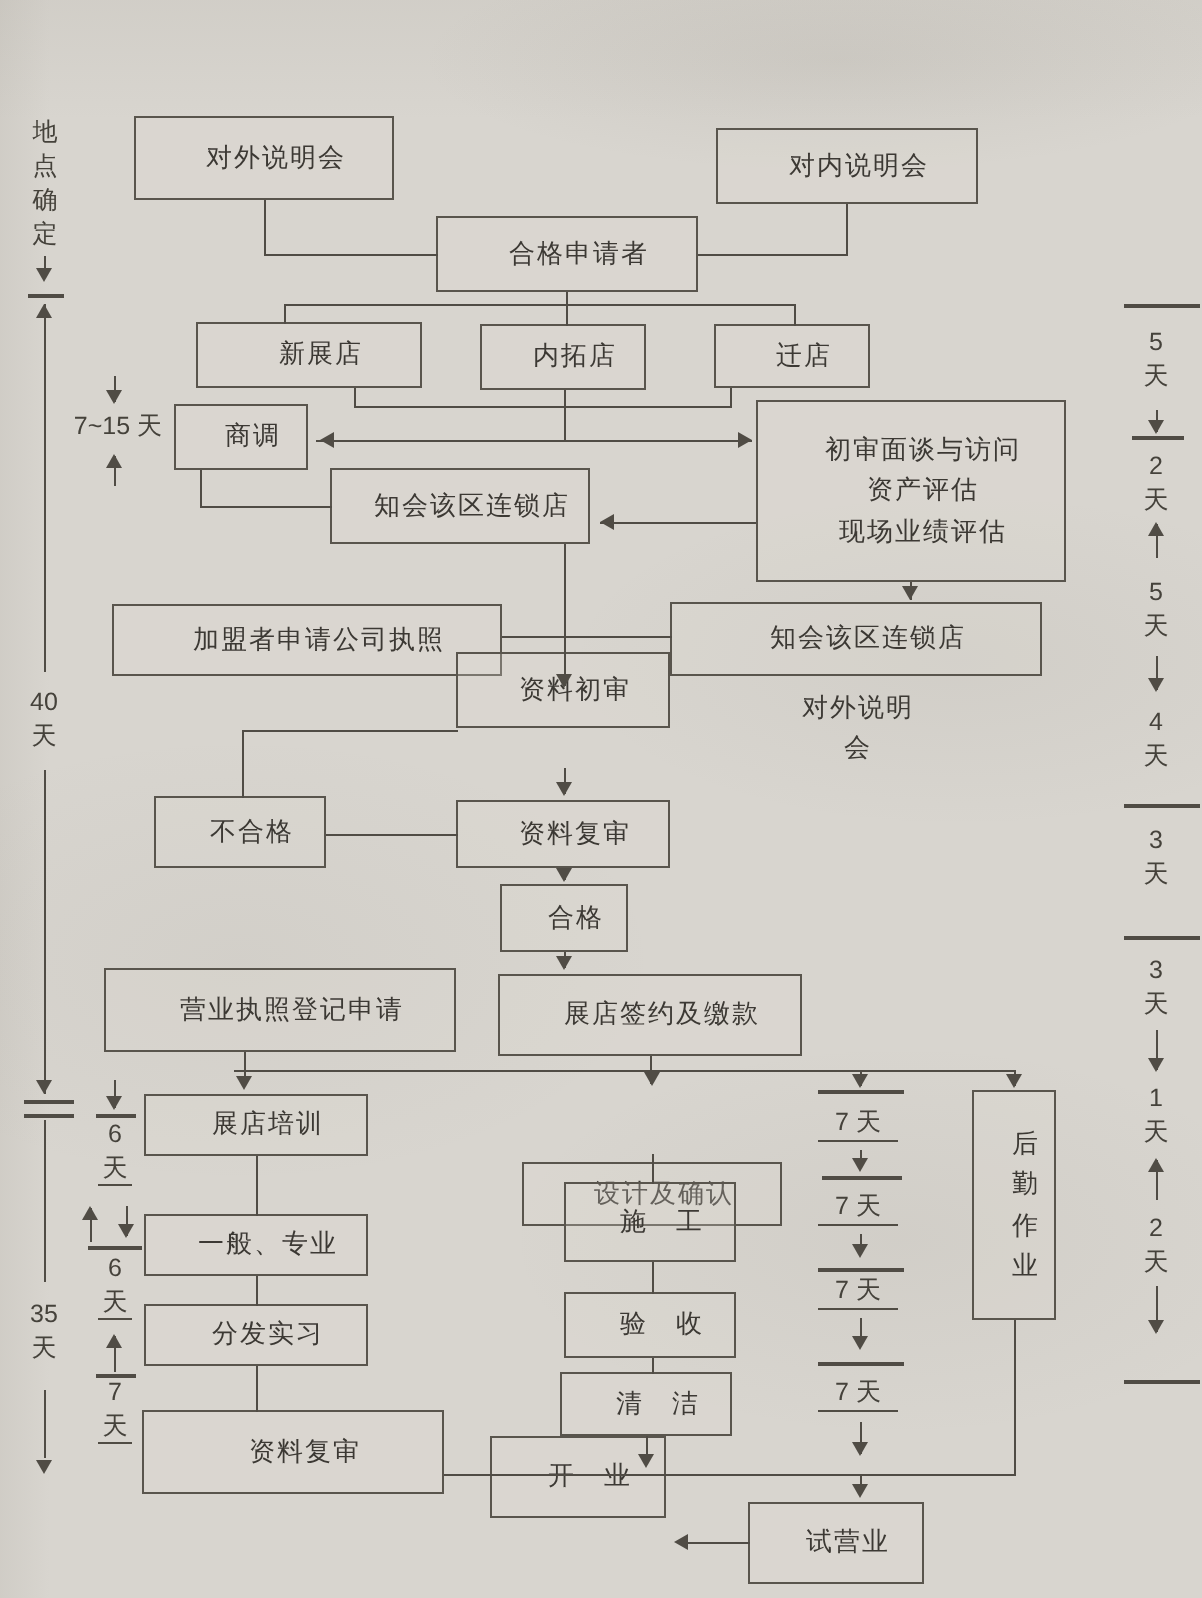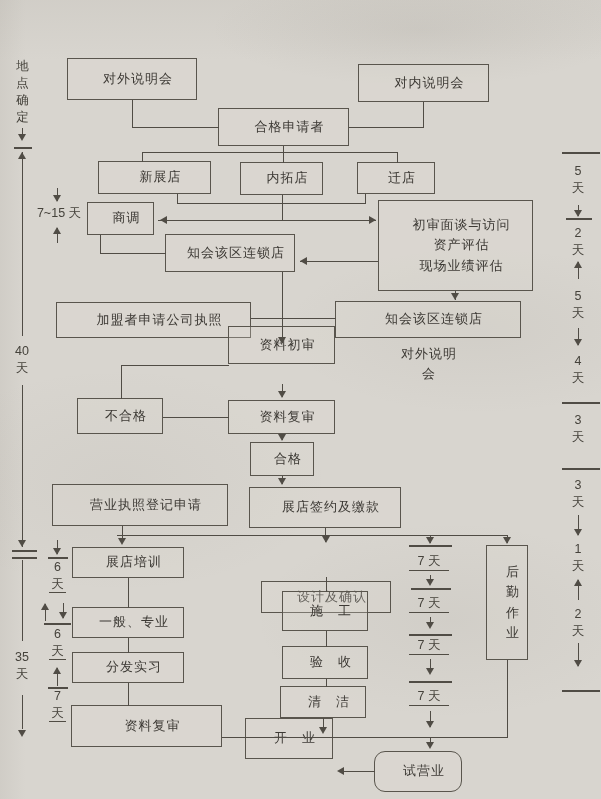--- a/index.html
+++ b/index.html
@@ -70,21 +70,21 @@
 勤
 作
 业</div>
     <div class="node boxed" style="left: 72px; top: 607px; width: 112px; height: 31px;">一般、专业</div>
     <div class="node boxed" style="left: 282px; top: 591px; width: 86px; height: 40px;">施　工</div>
     <div class="node boxed" style="left: 282px; top: 646px; width: 86px; height: 33px;">验　收</div>
     <div class="node boxed" style="left: 72px; top: 652px; width: 112px; height: 31px;">分发实习</div>
     <div class="node boxed" style="left: 280px; top: 686px; width: 86px; height: 32px;">清　洁</div>
     <div class="node boxed" style="left: 71px; top: 705px; width: 151px; height: 42px;">资料复审</div>
     <div class="node boxed" style="left: 245px; top: 718px; width: 88px; height: 41px;">开　业</div>
-    <div class="node boxed" style="left: 374px; top: 751px; width: 88px; height: 41px; border-radius: 11px;">试营业</div>
+    <div class="node boxed" style="left: 374px; top: 751px; width: 88px; height: 41px;">试营业</div>
     <div class="lbl" style="left: 13px; top: 53px; width: 19px; height: 78px;">地
 点
 确
 定</div>
     <div class="lbl" style="left: 11px; top: 337px; width: 22px; height: 46px;">40
 天</div>
     <div class="lbl" style="left: 11px; top: 643px; width: 22px; height: 46px;">35
 天</div>
     <div class="lbl" style="left: 30px; top: 205px; width: 58px; height: 16px;">7~15 天</div>
     <div class="lbl ul" style="left: 49px; top: 559px; width: 17px; height: 34px;">6

